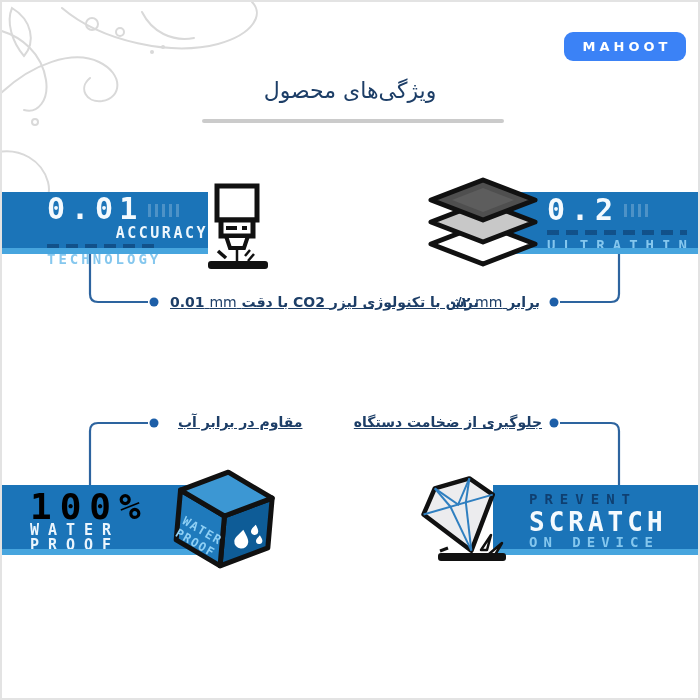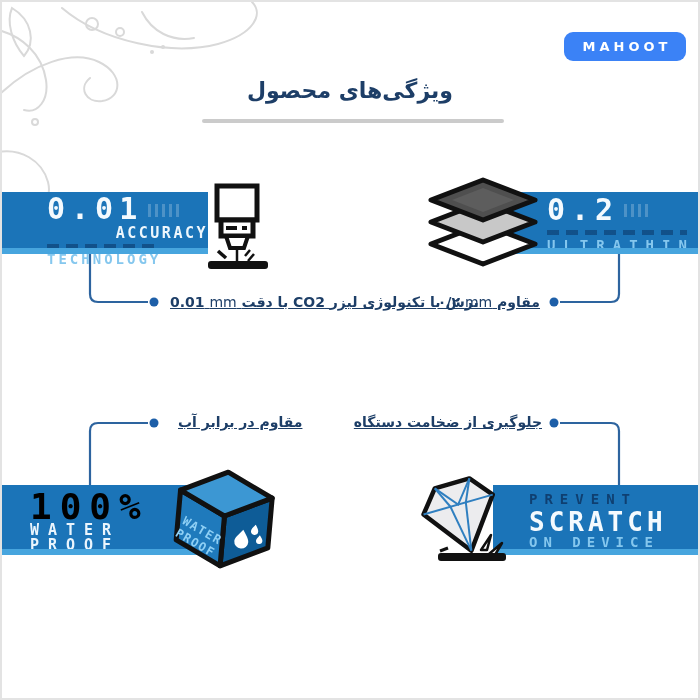--- a/index.html
+++ b/index.html
@@ -6,21 +6,21 @@
   .canvas{position:relative;width:700px;height:700px;background:#ffffff;
     border:2px solid #e3e3e3;box-sizing:border-box;overflow:hidden;
     font-family:"DejaVu Sans",sans-serif;}
   .abs{position:absolute;}
   
   .logo{position:absolute;left:562px;top:30px;width:122px;height:29px;
     background:#3b82f6;border-radius:9px;display:flex;align-items:center;justify-content:center;}
   .logo span{color:#ffffff;font-family:"DejaVu Sans",sans-serif;font-weight:bold;
     font-size:13px;letter-spacing:4px;padding-left:4px;}
   .title{position:absolute;left:0;right:0;top:76px;text-align:center;
-    color:#1d3e67;font-weight:bold;font-size:22px;}
+    color:#1d3e67;font-weight:normal;font-size:22px;}
   .divider{position:absolute;left:200px;top:117px;width:302px;height:4px;
     background:#cbcbcb;border-radius:2px;}
   
   .banner{position:absolute;background:#1b74b8;z-index:2;box-sizing:border-box;}
   .banner .strip{position:absolute;left:0;right:0;bottom:0;height:6px;background:#47a5de;}
   .techno{font-family:"DejaVu Sans Mono",monospace;font-weight:bold;}
   .bignum{color:#f4fafe;font-size:30px;line-height:28px;letter-spacing:6px;}
   .lbl{color:#eef7fd;font-size:15px;line-height:16px;letter-spacing:2.5px;margin-top:2px;text-align:right;}
   .sub{color:#85c7ee;font-size:14px;line-height:14px;letter-spacing:3px;}
   .ghost-dashes{height:5px;margin:3px 0 3px 0;
@@ -123,21 +123,21 @@
       <path d="M57,26 L109,46 L57,66 L5,46 Z" fill="#c8c8c8" stroke="#111" stroke-width="5" stroke-linejoin="round"></path>
       <path d="M57,4 L109,24 L57,44 L5,24 Z" fill="#4f4f4f" stroke="#111" stroke-width="5" stroke-linejoin="round"></path>
       <path d="M57,12 L88,24 L57,36 L26,24 Z" fill="#5d5d5d"></path>
     </svg>
   </span>
   <svg class="conn" style="left:540px;top:251px;" width="84" height="58" viewBox="0 0 84 58">
     <path d="M77,0 V41 Q77,49 69,49 H18" fill="none" stroke="#2d649f" stroke-width="2.2"></path>
     <circle cx="12" cy="49" r="4.5" fill="#1d5fa8"></circle>
   </svg>
   <div class="caption" style="right:158px;top:292px;">
-    <span>مقاوم</span>
+    <span>برابر</span>
     <span dir="ltr"><b>۰/۲</b> <span class="unit">mm</span></span>
   </div>
 
   <div class="caption" style="left:176px;top:412px;">
     <span>مقاوم در برابر آب</span>
   </div>
   <svg class="conn" style="left:82px;top:413px;" width="84" height="72" viewBox="0 0 84 72">
     <circle cx="70" cy="8" r="4.5" fill="#1d5fa8"></circle>
     <path d="M64,8 H14 Q6,8 6,16 V72" fill="none" stroke="#2d649f" stroke-width="2.2"></path>
   </svg>

